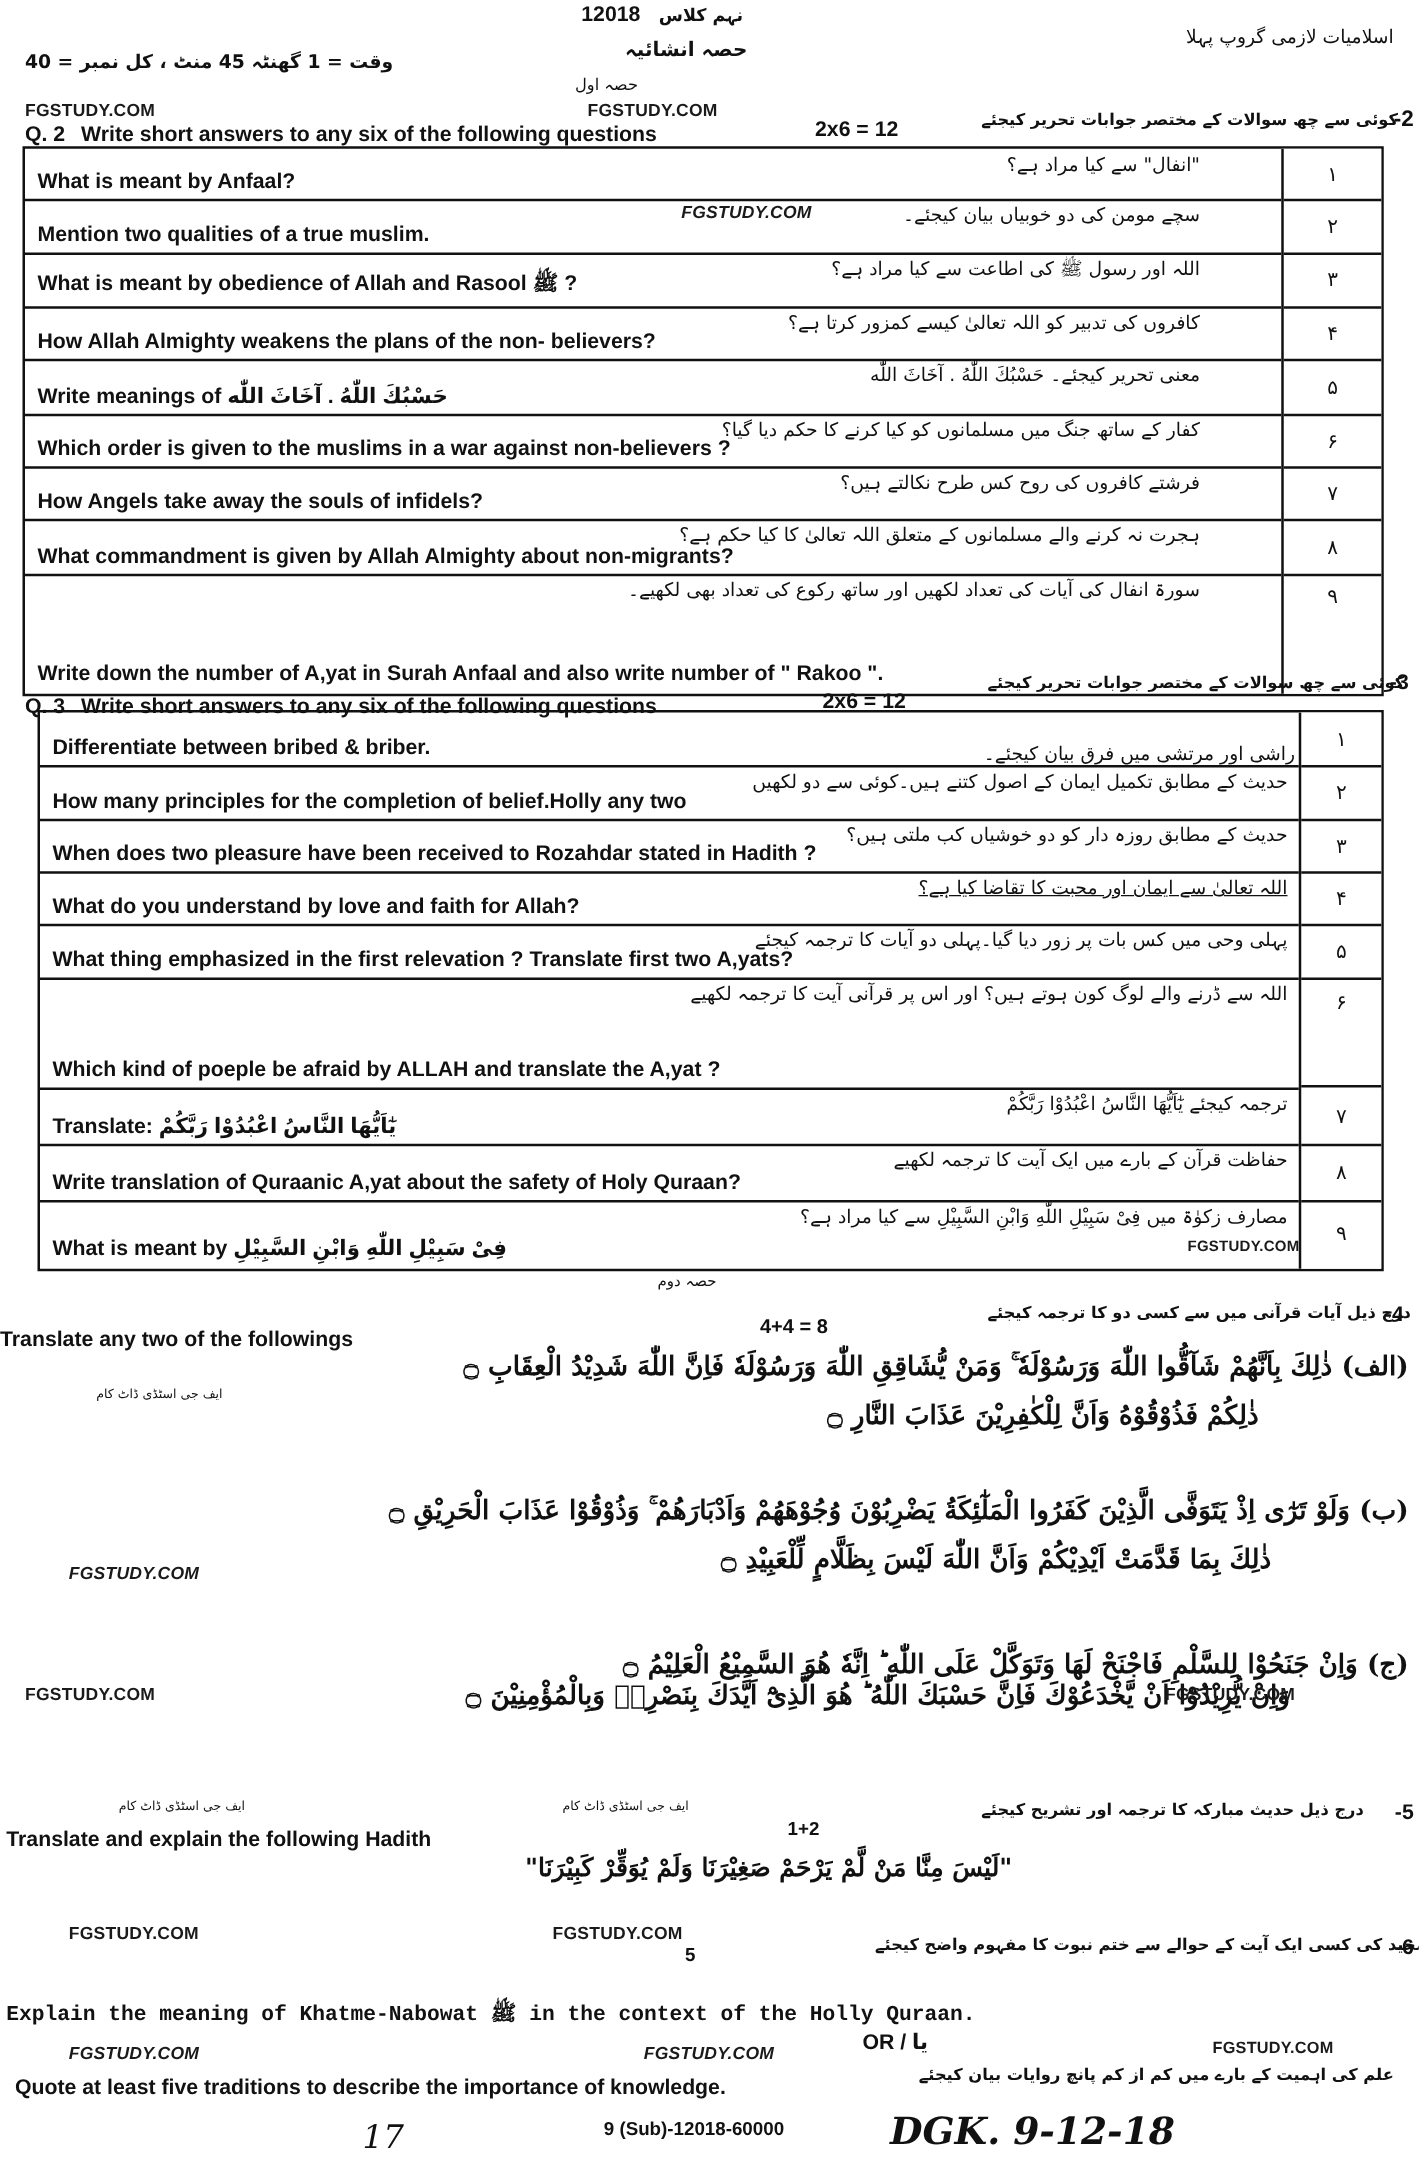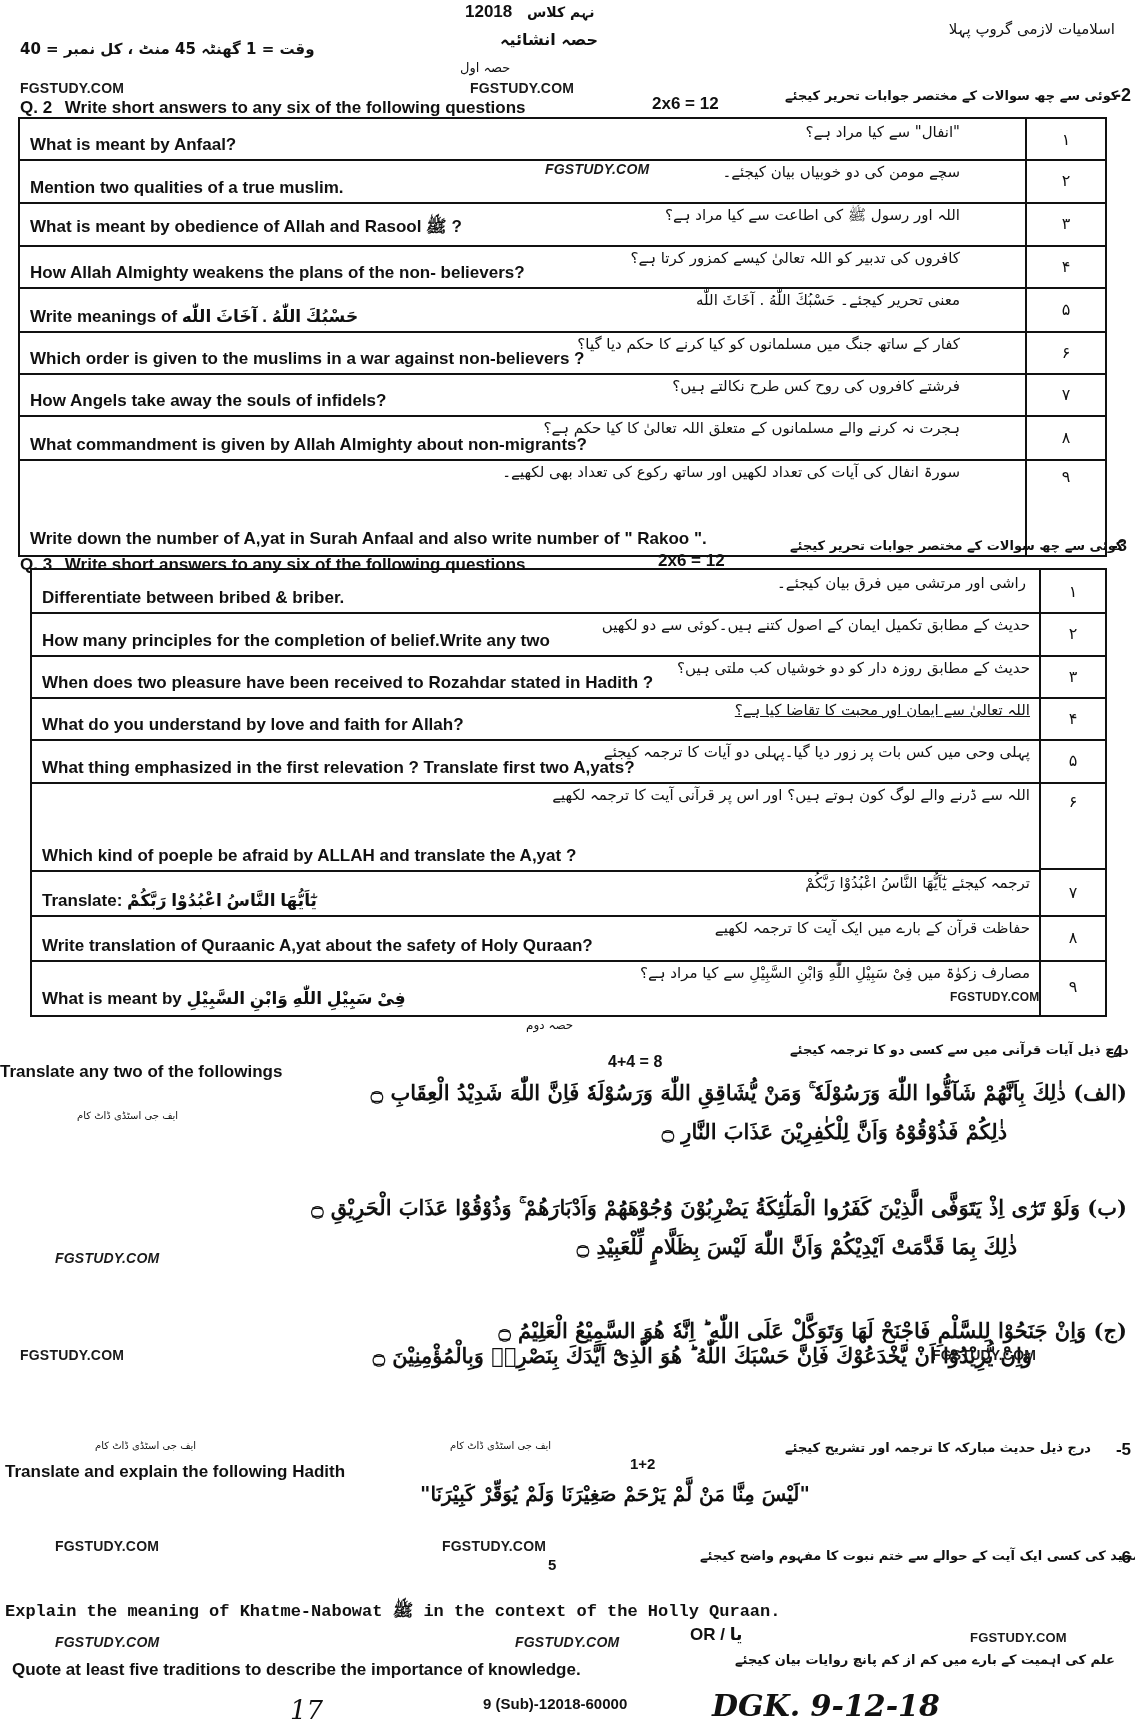--- a/index.html
+++ b/index.html
@@ -110,24 +110,24 @@
 <div class="abs" style="right:8px; top:536px; font-size:17px; font-weight:bold;">-3</div>
 <div class="abs q-head" style="left:20px; top:555px;">
   <span>Q. 3</span>
   <span style="margin-left:8px;">Write short answers to any six of the following questions</span>
 </div>
 <div class="abs marks" style="left:658px; top:551px;">2x6 = 12</div>
 
 <div class="qtable" style="left:30px; top:568px; width:1073px; height:445px;">
   <div class="qrow" style="top:0; height:42px;">
     <span class="q-en">Differentiate between bribed &amp; briber.</span>
-    <span class="q-ur" style="right:79px;">راشی اور مرتشی میں فرق بیان کیجئے۔</span>
+    <span class="q-ur" style="right:69px;margin-top:20px;">راشی اور مرتشی میں فرق بیان کیجئے۔</span>
   </div>
   <div class="qrow" style="top:42px; height:43px;">
-    <span class="q-en">How many principles for the completion of belief.Write any two</span>
+    <span class="q-en">How many principles for the completion of belief.Holly any two</span>
     <span class="q-ur" style="right:75px;">حدیث کے مطابق تکمیل ایمان کے اصول کتنے ہیں۔کوئی سے دو لکھیں</span>
   </div>
   <div class="qrow" style="top:85px; height:42px;">
     <span class="q-en">When does two pleasure have been received to Rozahdar stated in Hadith ?</span>
     <span class="q-ur" style="right:75px;">حدیث کے مطابق روزہ دار کو دو خوشیاں کب ملتی ہیں؟</span>
   </div>
   <div class="qrow" style="top:127px; height:42px;">
     <span class="q-en">What do you understand by love and faith for Allah?</span>
     <span class="q-ur" style="right:75px;text-decoration:underline;">اللہ تعالیٰ سے ایمان اور محبت کا تقاضا کیا ہے؟</span>
   </div>

